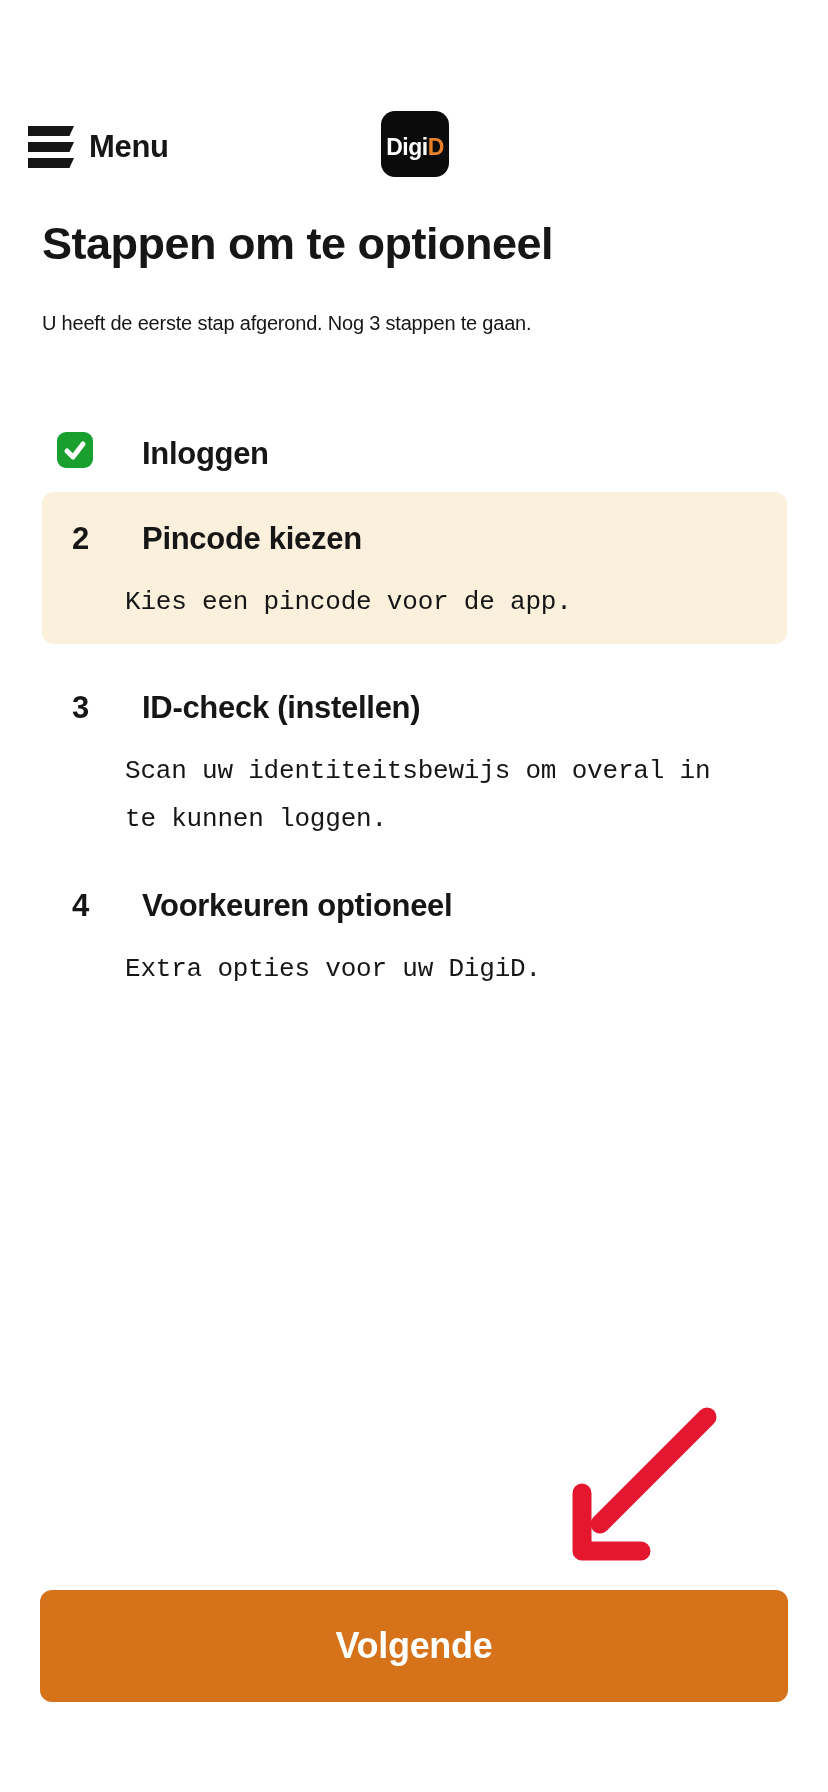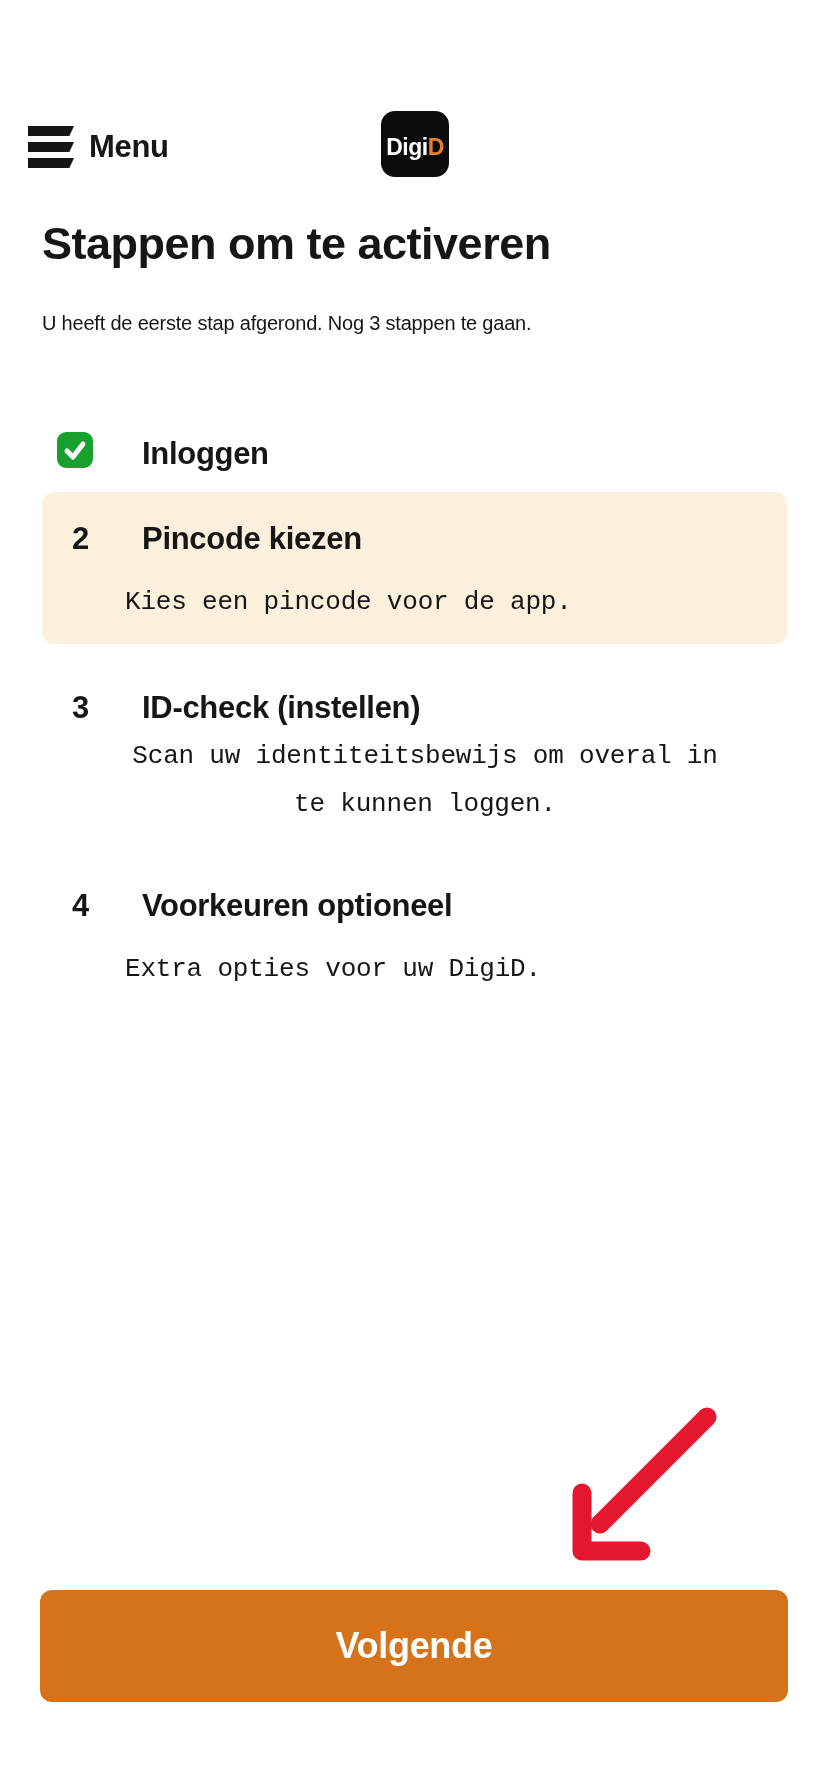--- a/index.html
+++ b/index.html
@@ -60,21 +60,21 @@
   .step-marker{font-size:31px;font-weight:bold;position:absolute;left:72px;}
   .step-desc{font-size:26px;letter-spacing:-0.2px;position:absolute;left:125px;line-height:48px;font-family:Liberation Mono, monospace;}
   .t1{top:436px;}
   .highlight-box{
     position:absolute;left:42px;top:492px;width:745px;height:152px;
     background:var(--highlight-cream);border-radius:12px;
   }
   .m2,.t2{top:521px;}
   .d2{top:578px;}
   .m3,.t3{top:690px;}
-  .d3{top:732px;width:600px;text-align:center;}
+  .d3{top:747px;width:600px;}
   .m4,.t4{top:888px;}
   .d4{top:945px;}
   
   .annotation-arrow{position:absolute;left:530px;top:1390px;pointer-events:none;}
   .annotation-arrow path{stroke:var(--arrow-red);stroke-width:19;fill:none;stroke-linecap:round;stroke-linejoin:round;}
   
   .next-btn{
     position:absolute;left:40px;top:1590px;width:748px;height:112px;
     background:var(--accent-orange);border:none;border-radius:12px;
     color:#ffffff;font-size:36px;font-weight:bold;font-family:inherit;
@@ -93,21 +93,21 @@
     </span>
     <span class="menu-label">Menu</span>
   </button>
 
   <div class="logo">
     <span class="logo-text"><span>Digi</span><span class="d-orange">D</span></span>
   </div>
 </header>
 
 <main>
-  <h1 class="page-title">Stappen om te activeren</h1>
+  <h1 class="page-title">Stappen om te optioneel</h1>
   <p class="intro">U heeft de eerste stap afgerond. Nog 3 stappen te gaan.</p>
 
   <div class="check-badge">
     <svg width="36" height="36" viewBox="0 0 36 36" aria-hidden="true">
       <polyline points="10,19 16,25 26,12" fill="none" stroke="#ffffff" stroke-width="5" stroke-linecap="round" stroke-linejoin="round"></polyline>
     </svg>
   </div>
   <div class="step-title t1">Inloggen</div>
 
   <div class="highlight-box"></div>

